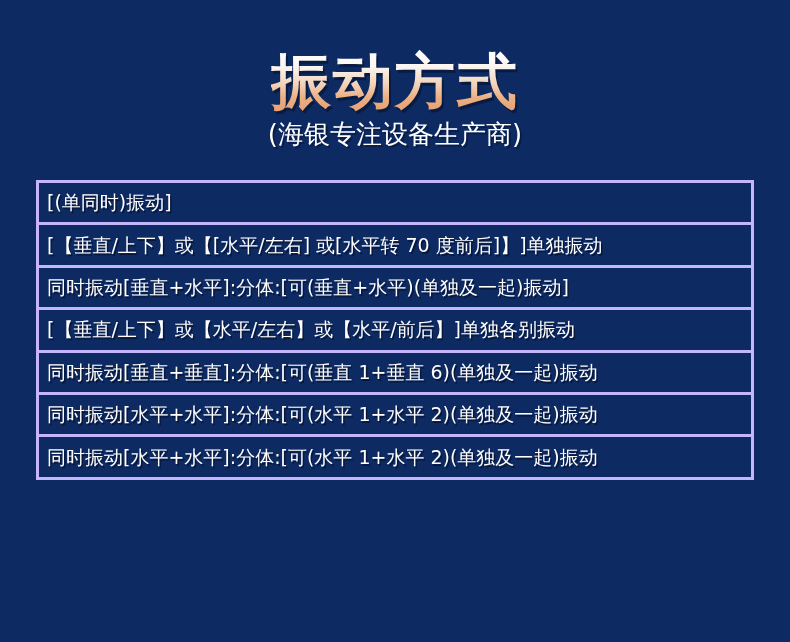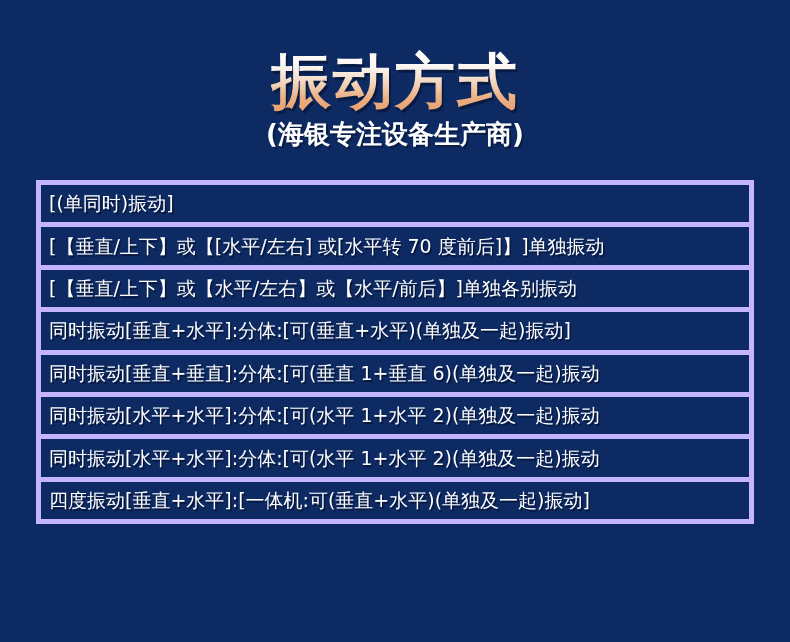--- a/index.html
+++ b/index.html
@@ -39,21 +39,21 @@
         #E79F6E 100%);
     -webkit-background-clip: text;
     background-clip: text;
     color: transparent;
     -webkit-text-fill-color: transparent;
     filter: drop-shadow(2px 3px 0px rgba(6,20,50,0.65));
   }
   .sub-title {
     margin: 4px 0 0 0;
     font-size: 26px;
-    font-weight: bold;
+    font-weight: normal;
     color: #FFFFFF;
     letter-spacing: 0px;
     text-shadow: 2px 2px 0 rgba(6,20,50,0.6);
   }
 
   
   .table-wrap {
     position: absolute;
     left: 36px;
     top: 180px;
@@ -61,21 +61,21 @@
   }
   .vib-table {
     width: 100%;
     border-collapse: collapse;
     table-layout: fixed;
   }
   .vib-table tr {
     height: 42.4px;
   }
   .vib-table td {
-    border: 5px solid #c4b5fd;
+    border: 3px solid #c4b5fd;
     background: #0D2A63;
     color: #FFFFFF;
     font-size: 19px;
     font-weight: normal;
     line-height: 1.1;
     padding: 0 2px 0 8px;
     white-space: nowrap;
     overflow: hidden;
     text-shadow: 1.5px 1.5px 0 rgba(5,16,44,0.75);
     vertical-align: middle;
@@ -92,32 +92,29 @@
 <div class="table-wrap">
   <table class="vib-table">
     <tbody>
       <tr>
         <td>[(单同时)振动]</td>
       </tr>
       <tr>
         <td>[【垂直/上下】或【[水平/左右] 或[水平转 70 度前后]】]单独振动</td>
       </tr>
       <tr>
-        <td>[【垂直/上下】或【水平/左右】或【水平/前后】]单独各别振动</td>
+        <td>同时振动[垂直+水平]:分体:[可(垂直+水平)(单独及一起)振动]</td>
       </tr>
       <tr>
-        <td>同时振动[垂直+水平]:分体:[可(垂直+水平)(单独及一起)振动]</td>
+        <td>[【垂直/上下】或【水平/左右】或【水平/前后】]单独各别振动</td>
       </tr>
       <tr>
         <td>同时振动[垂直+垂直]:分体:[可(垂直 1+垂直 6)(单独及一起)振动</td>
       </tr>
       <tr>
         <td>同时振动[水平+水平]:分体:[可(水平 1+水平 2)(单独及一起)振动</td>
       </tr>
       <tr>
         <td>同时振动[水平+水平]:分体:[可(水平 1+水平 2)(单独及一起)振动</td>
       </tr>
-      <tr>
-        <td>四度振动[垂直+水平]:[一体机:可(垂直+水平)(单独及一起)振动]</td>
-      </tr>
     </tbody>
   </table>
 </div>
 
 </body></html>

